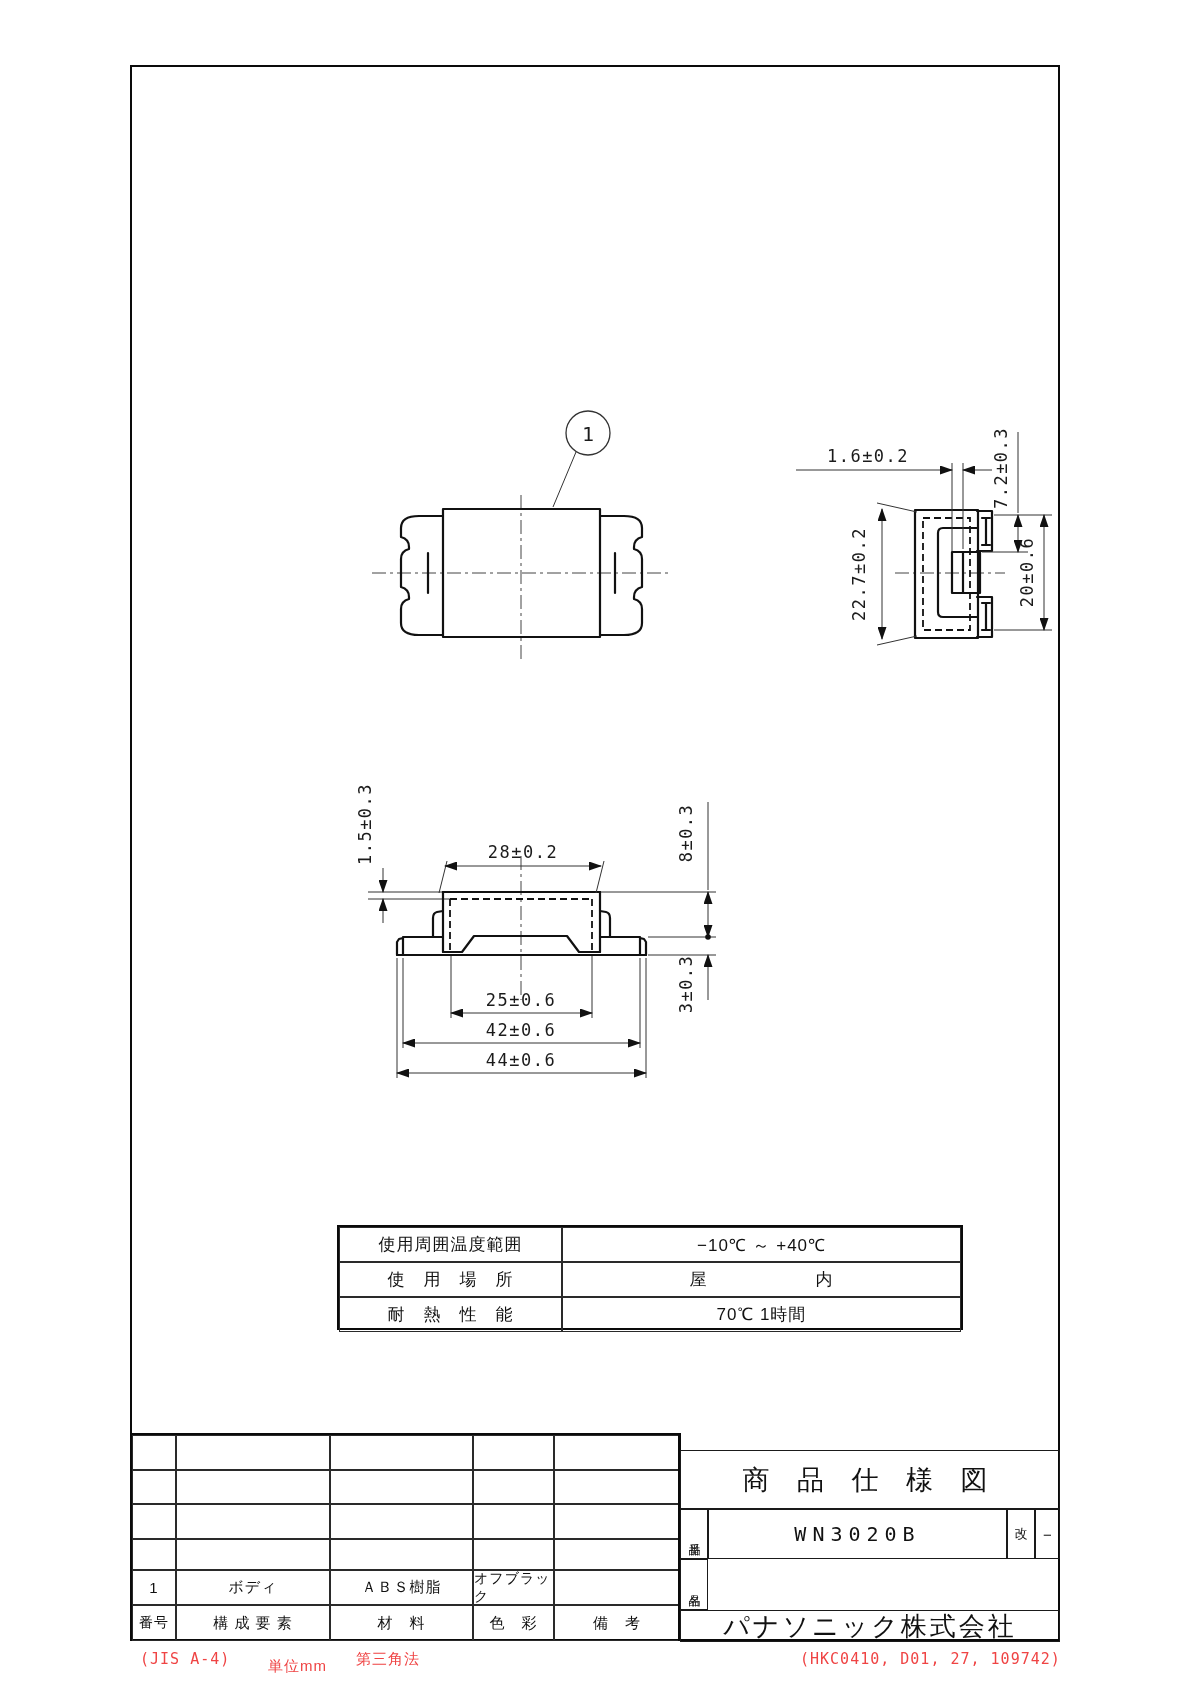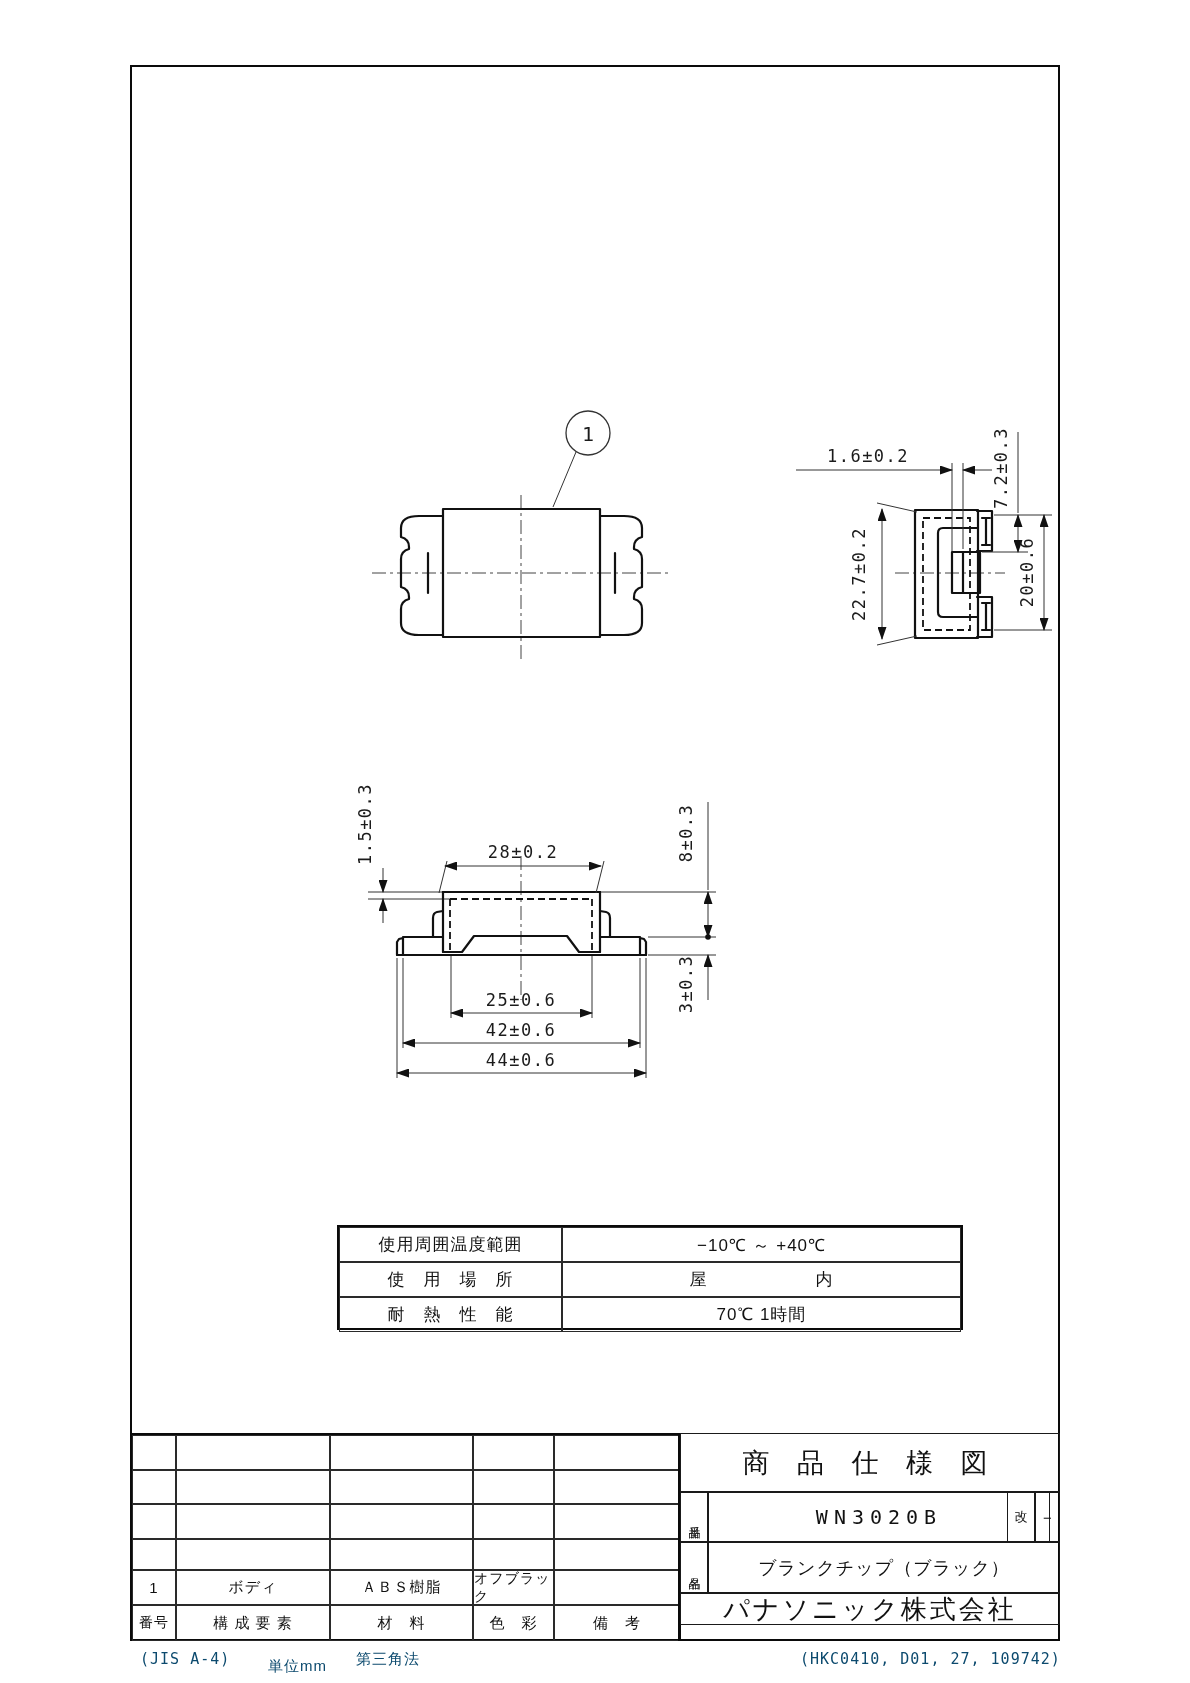--- a/index.html
+++ b/index.html
@@ -22,33 +22,33 @@
         font-size:17px;letter-spacing:1px;}
   
   #parts{left:130px;top:1433px;width:550px;height:208px;border:2px solid #0a0a0a;
         display:grid;grid-template-columns:44px 154px 143px 81px 126px;
         grid-template-rows:35px 34px 35px 31px 35px 36px;}
   #parts div{border:0.8px solid #2a2a2a;display:flex;align-items:center;justify-content:center;
         font-size:15px;letter-spacing:1px;}
   #parts .sm{font-size:14px;}
   #divider{left:678px;top:1433px;width:3px;height:208px;background:#0a0a0a;}
   
-  .tcell{border:1.5px solid #1a1a1a;display:flex;align-items:center;justify-content:center;}
+  .tcell{border:1.5px solid #1a1a1a;display:flex;align-items:center;justify-content:center;margin-top:17px;}
   #doc-title{left:680px;top:1433px;width:380px;height:59px;font-size:27px;font-weight:500;letter-spacing:10px;}
   #pn-label{left:680px;top:1492px;width:28px;height:50px;font-size:12px;writing-mode:vertical-rl;text-orientation:upright;}
-  #pn-value{left:708px;top:1492px;width:342px;height:50px;font-size:20px;letter-spacing:6px;
+  #pn-value{left:708px;top:1492px;width:299px;height:50px;font-size:20px;letter-spacing:6px;
         font-family:"DejaVu Sans Mono",monospace;}
   #rev-label{left:1007px;top:1492px;width:28px;height:50px;font-size:13px;}
   #rev-value{left:1035px;top:1492px;width:25px;height:50px;font-size:15px;}
   #name-label{left:680px;top:1542px;width:28px;height:51px;font-size:12px;writing-mode:vertical-rl;text-orientation:upright;}
   #name-value{left:708px;top:1542px;width:352px;height:51px;font-size:18px;letter-spacing:1px;}
   #company{left:680px;top:1593px;width:380px;height:32px;font-size:26px;font-weight:500;letter-spacing:3px;}
   
   .foot{top:1650px;height:18px;font-family:"DejaVu Sans Mono",monospace;font-size:15px;
-        letter-spacing:1px;color:#0c4a6e;white-space:nowrap;}
+        letter-spacing:1px;color:#ef4444;white-space:nowrap;}
 </style>
 </head>
 <body>
 
 <div id="page">
 
   <div id="frame" class="abs"></div>
 
   <svg width="1190" height="1683" viewBox="0 0 1190 1683">
     <defs>
@@ -206,21 +206,20 @@
   </div>
 
   <div id="divider" class="abs"></div>
 
   <div id="doc-title" class="abs tcell">商 品 仕 様 図</div>
   <div id="pn-label" class="abs tcell">品番</div>
   <div id="pn-value" class="abs tcell">WN3020B</div>
   <div id="rev-label" class="abs tcell">改</div>
   <div id="rev-value" class="abs tcell">−</div>
   <div id="name-label" class="abs tcell">品名</div>
-  <div id="name-value" class="abs tcell">ブランクチップ（ブラック）</div>
   <div id="company" class="abs tcell">パナソニック株式会社</div>
 
   <div class="abs foot" style="left:140px;">(JIS A-4)</div>
   <div class="abs foot" style="left:268px;font-family:'Liberation Sans',sans-serif;margin-top:7px;">単位mm</div>
   <div class="abs foot" style="left:356px;font-family:Liberation Mono, monospace;">第三角法</div>
   <div class="abs foot" style="left:800px;width:258px;text-align:right;">(HKC0410, D01, 27, 109742)</div>
 
 </div>
 
 </body></html>

